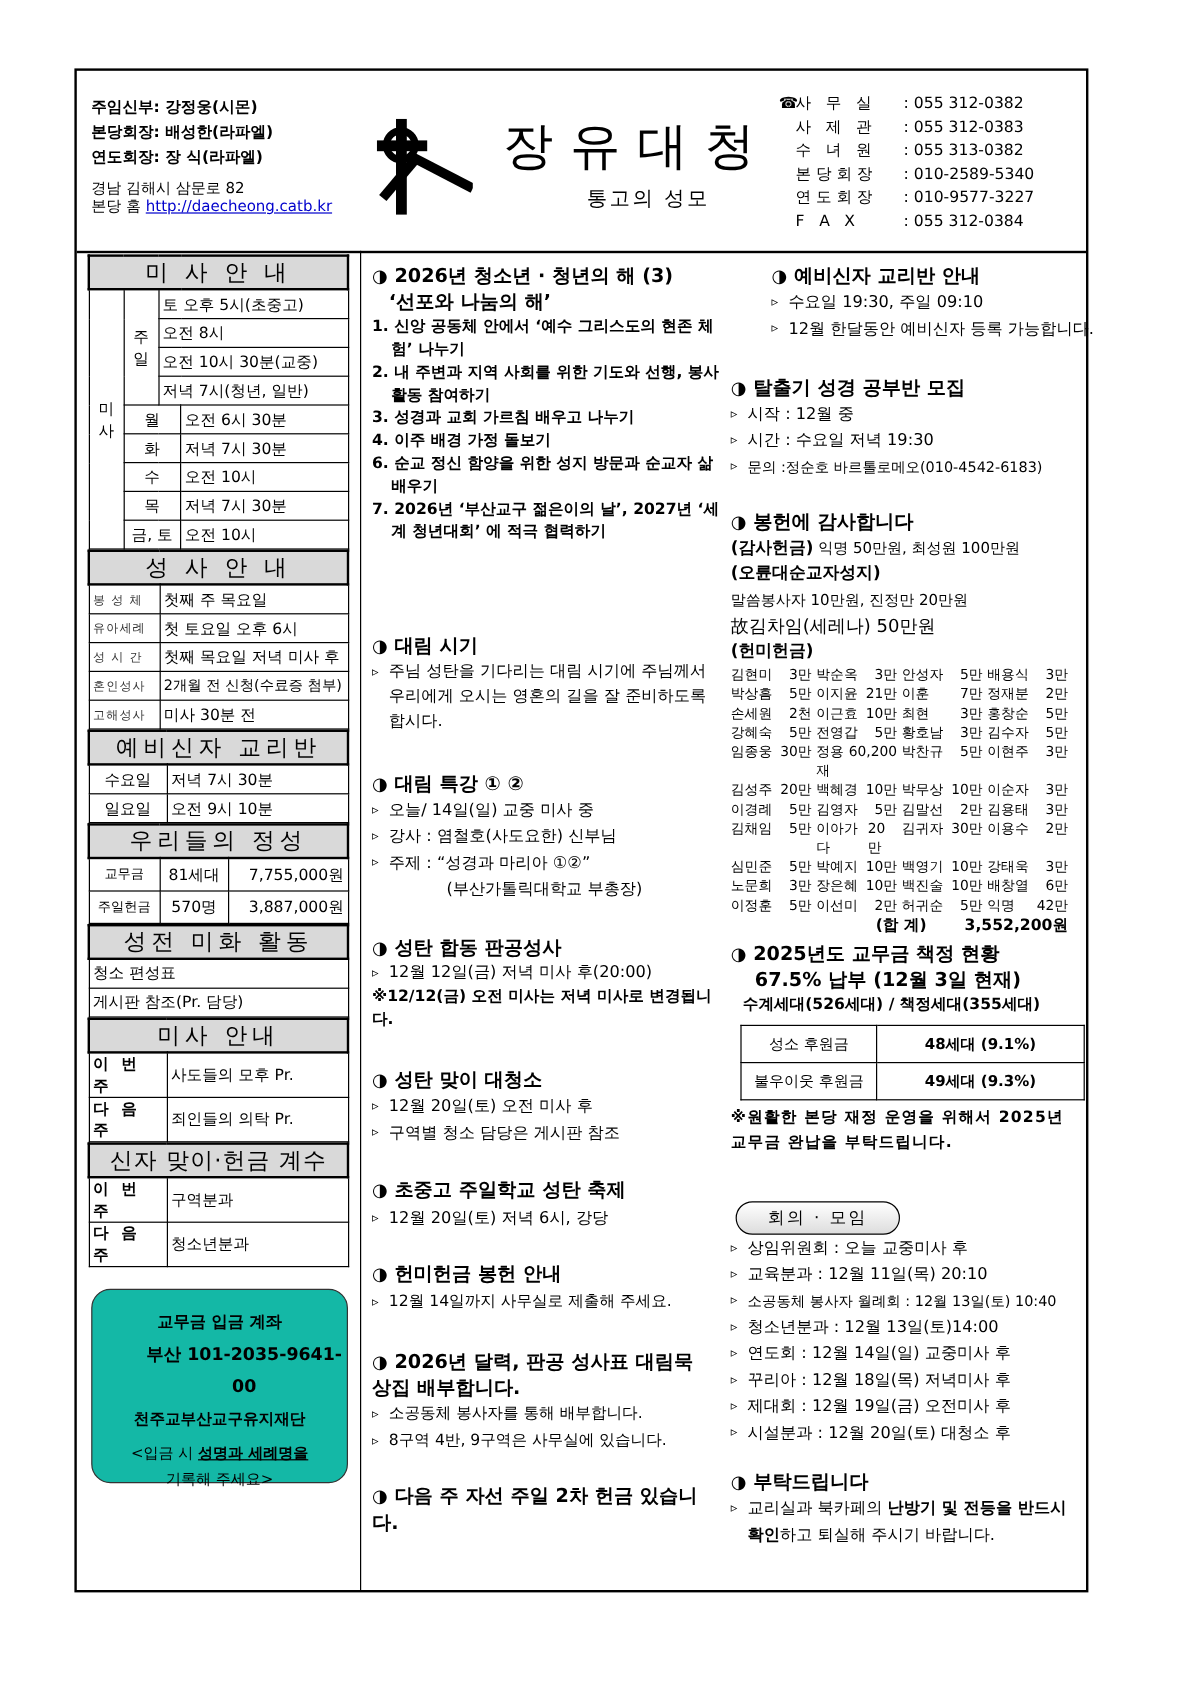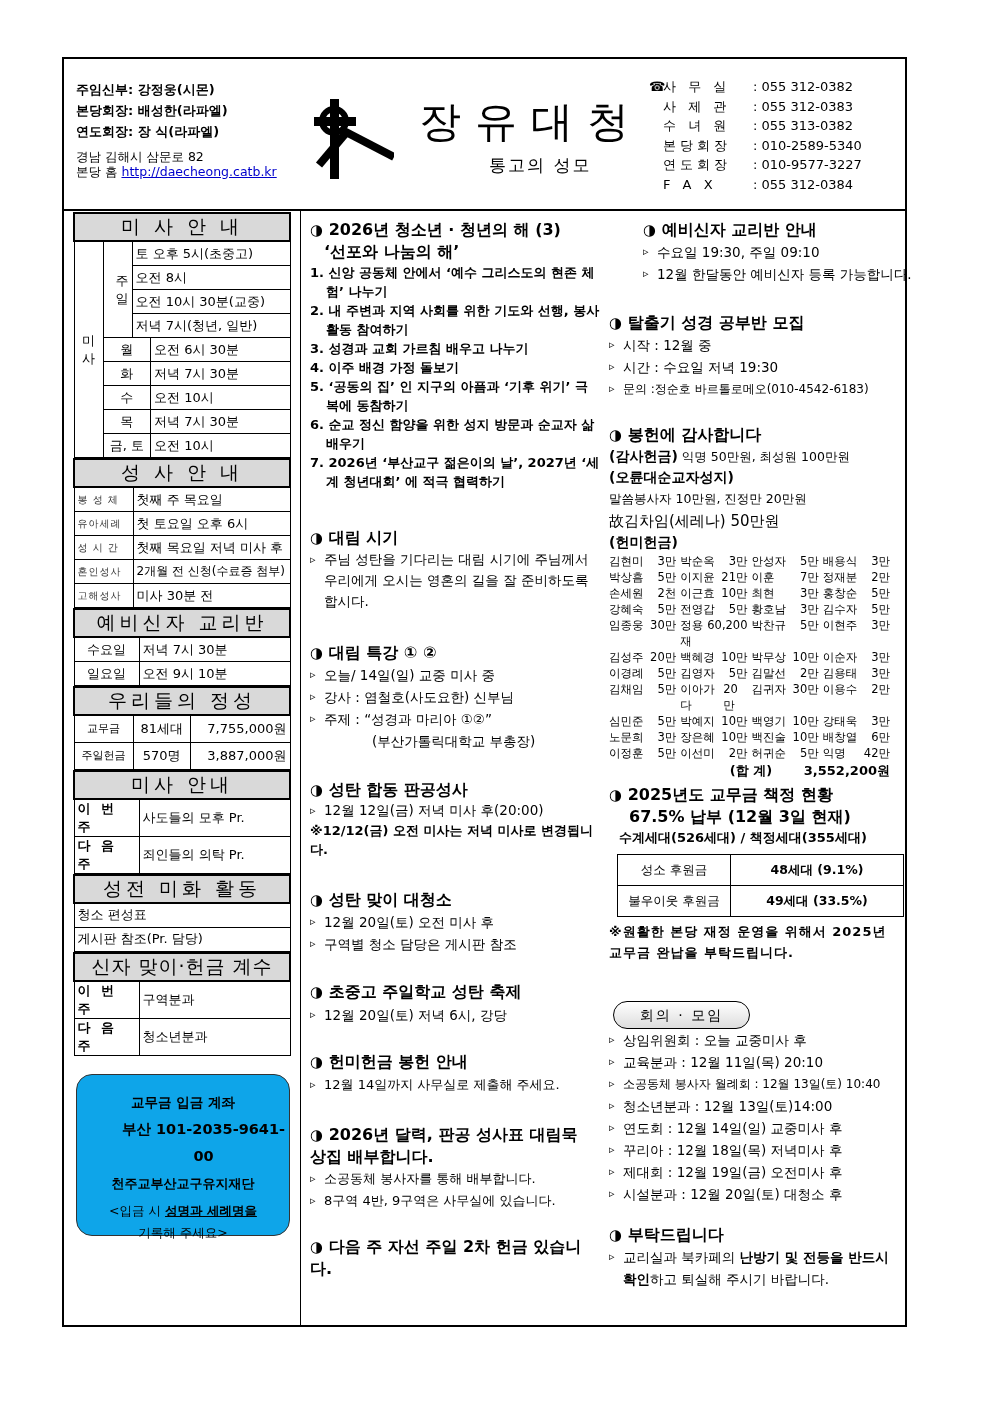--- a/index.html
+++ b/index.html
@@ -17,21 +17,21 @@
   .contacts .lbl { width:90px; letter-spacing:4px; }
   .contacts .icon { width:14px; display:inline-block; }
   .col-l { position:absolute; left:0; top:150px; width:236px; height:1116px; border-right:1px solid #000; }
   .col-m { position:absolute; left:236px; top:150px; width:305px; height:1116px; }
   .col-r { position:absolute; left:541px; top:150px; width:300px; height:1116px; border-right:1px solid #000; }
   table.box { border-collapse:collapse; width:218px; margin-left:9px; font-size:13px; }
   table.box td { border:1px solid #000; padding:0 3px; height:23px; }
   .sec-h { background:#d9d9d9; text-align:center; font-size:19px; letter-spacing:4px; border:2px solid #000 !important; height:26px !important; }
   .small-lbl { font-size:10px; color:#333; letter-spacing:1px; }
   .bold-lbl { font-weight:bold; letter-spacing:3px; }
-  .acct { position:absolute; left:12px; top:865px; width:212px; height:160px; background:#0ea5e9; border:1px solid #333; border-radius:16px; text-align:center; font-size:13.5px; line-height:27px; }
+  .acct { position:absolute; left:12px; top:865px; width:212px; height:160px; background:#14b8a6; border:1px solid #333; border-radius:16px; text-align:center; font-size:13.5px; line-height:27px; }
   .acct .b { font-weight:bold; }
   .acct .u { font-weight:bold; text-decoration:underline; }
   .sec { position:absolute; left:10px; font-size:13.5px; line-height:19.5px; }
   .sec h3 { margin:0; font-size:16px; font-weight:bold; line-height:22px; }
   .sec .li { padding-left:14px; position:relative; }
   .sec .li:before { content:"▹"; position:absolute; left:0; font-size:11px; }
   .num { padding-left:16px; text-indent:-16px; font-weight:bold; font-size:13px; line-height:19px; }
   .bullet { font-size:15px; }
   .offer-grid { display:grid; grid-template-columns:repeat(4, 1fr); font-size:11.5px; line-height:16px; }
   .donor { display:flex; justify-content:space-between; padding-right:4px; }
@@ -98,21 +98,21 @@
   </div>
 
   <div class="col-l">
     <table class="box" style="margin-top:3px;">
       <tbody>
           <tr>
             <td colspan="4" class="sec-h">미 사 안 내</td>
           </tr>
       <tr>
         <td rowspan="9" style="width:22px;text-align:center;">미 사</td>
-        <td rowspan="4" style="width:22px;text-align:right;">주 일</td>
+        <td rowspan="4" style="width:22px;text-align:center;">주 일</td>
         <td colspan="2">토 오후 5시(초중고)</td>
       </tr>
       <tr>
             <td colspan="2">오전 8시</td>
           </tr>
       <tr>
             <td colspan="2">오전 10시 30분(교중)</td>
           </tr>
       <tr>
             <td colspan="2">저녁 7시(청년, 일반)</td>
@@ -198,43 +198,43 @@
             <td style="text-align:center;font-size:11px;">주일헌금</td>
             <td style="text-align:center;">570명</td>
             <td style="text-align:right;">3,887,000원</td>
           </tr>
     </tbody>
       </table>
 
     <table class="box">
       <tbody>
           <tr>
+            <td class="sec-h">성전 미화 활동</td>
+          </tr>
+      <tr>
+            <td>청소 편성표</td>
+          </tr>
+      <tr>
+            <td>게시판 참조(Pr. 담당)</td>
+          </tr>
+    </tbody>
+      </table>
+
+    <table class="box">
+      <tbody>
+          <tr>
             <td colspan="2" class="sec-h">미사 안내</td>
           </tr>
       <tr>
             <td class="bold-lbl" style="width:58px;">이 번 주</td>
             <td>사도들의 모후 Pr.</td>
           </tr>
       <tr>
             <td class="bold-lbl">다 음 주</td>
             <td>죄인들의 의탁 Pr.</td>
-          </tr>
-    </tbody>
-      </table>
-
-    <table class="box">
-      <tbody>
-          <tr>
-            <td class="sec-h">성전 미화 활동</td>
-          </tr>
-      <tr>
-            <td>청소 편성표</td>
-          </tr>
-      <tr>
-            <td>게시판 참조(Pr. 담당)</td>
           </tr>
     </tbody>
       </table>
 
     <table class="box">
       <tbody>
           <tr>
             <td colspan="2" class="sec-h" style="letter-spacing:1px;">신자 맞이·헌금 계수</td>
           </tr>
       <tr>
@@ -259,21 +259,20 @@
   </div>
 
   <div class="col-m">
     <div class="sec" style="top:10px;width:290px;">
       <h3><span class="bullet">◑</span> <span>2026년 청소년 · 청년의 해 (3)</span></h3>
       <h3 style="padding-left:14px;">‘선포와 나눔의 해’</h3>
       <div class="num">1. 신앙 공동체 안에서 ‘예수 그리스도의 현존 체험’ 나누기</div>
       <div class="num">2. 내 주변과 지역 사회를 위한 기도와 선행, 봉사활동 참여하기</div>
       <div class="num">3. 성경과 교회 가르침 배우고 나누기</div>
       <div class="num">4. 이주 배경 가정 돌보기</div>
-      <div class="num">5. ‘공동의 집’ 인 지구의 아픔과 ‘기후 위기’ 극복에 동참하기</div>
       <div class="num">6. 순교 정신 함양을 위한 성지 방문과 순교자 삶 배우기</div>
       <div class="num">7. 2026년 ‘부산교구 젊은이의 날’, 2027년 ‘세계 청년대회’ 에 적극 협력하기</div>
     </div>
 
     <div class="sec" style="top:318px;width:290px;">
       <h3><span class="bullet">◑</span> <span>대림 시기</span></h3>
       <div class="li" style="line-height:21px;">주님 성탄을 기다리는 대림 시기에 주님께서 우리에게 오시는 영혼의 길을 잘 준비하도록 합시다.</div>
     </div>
 
     <div class="sec" style="top:433px;width:290px;">
@@ -524,21 +523,21 @@
       <h3 style="padding-left:20px;">67.5% 납부 (12월 3일 현재)</h3>
       <div style="padding-left:10px;font-weight:bold;font-size:13px;">수계세대(526세대) / 책정세대(355세대)</div>
       <table class="fund">
         <tbody>
             <tr>
               <td style="width:110px;">성소 후원금</td>
               <td style="font-weight:bold;">48세대 (9.1%)</td>
             </tr>
         <tr>
               <td>불우이웃 후원금</td>
-              <td style="font-weight:bold;">49세대 (33.5%)</td>
+              <td style="font-weight:bold;">49세대 (9.3%)</td>
             </tr>
       </tbody>
         </table>
       <div style="font-weight:bold;font-size:13px;line-height:21px;letter-spacing:1px;">※원활한 본당 재정 운영을 위해서 2025년 교무금 완납을 부탁드립니다.</div>
     </div>
 
     <div class="meeting">회의 · 모임</div>
     <div class="sec" style="top:820px;width:290px;left:4px;">
       <div class="li" style="line-height:22px;">상임위원회 : 오늘 교중미사 후</div>
       <div class="li" style="line-height:22px;">교육분과 : 12월 11일(목) 20:10</div>

